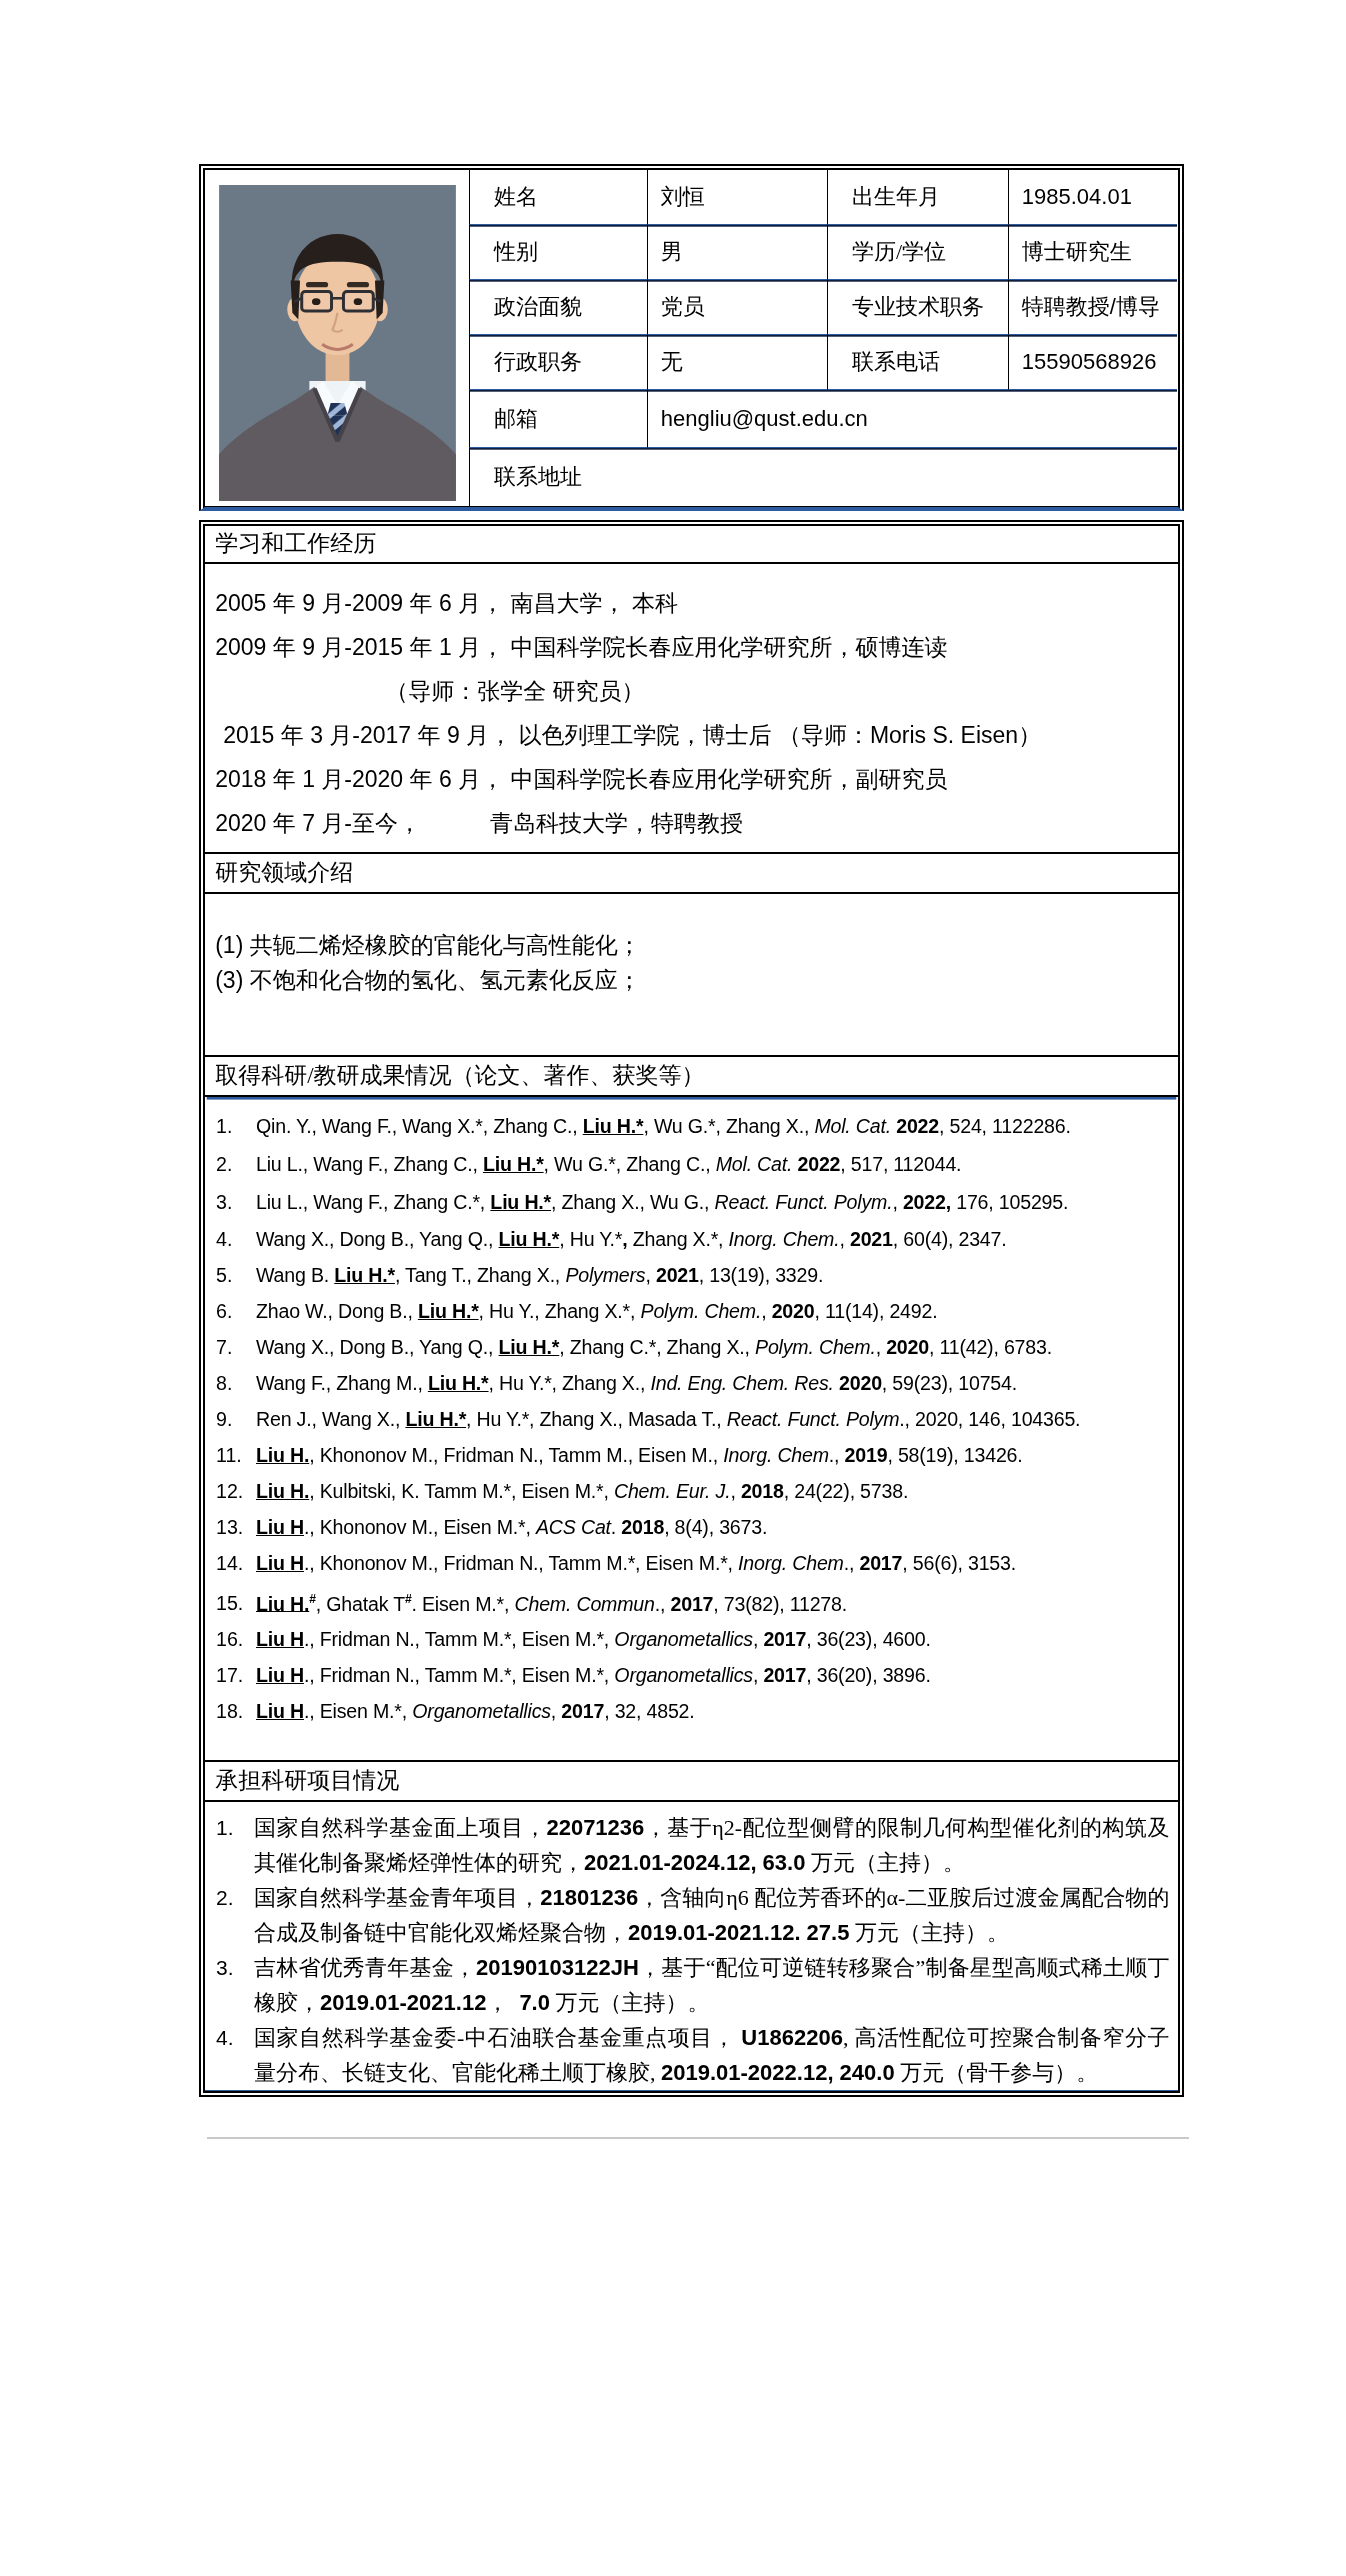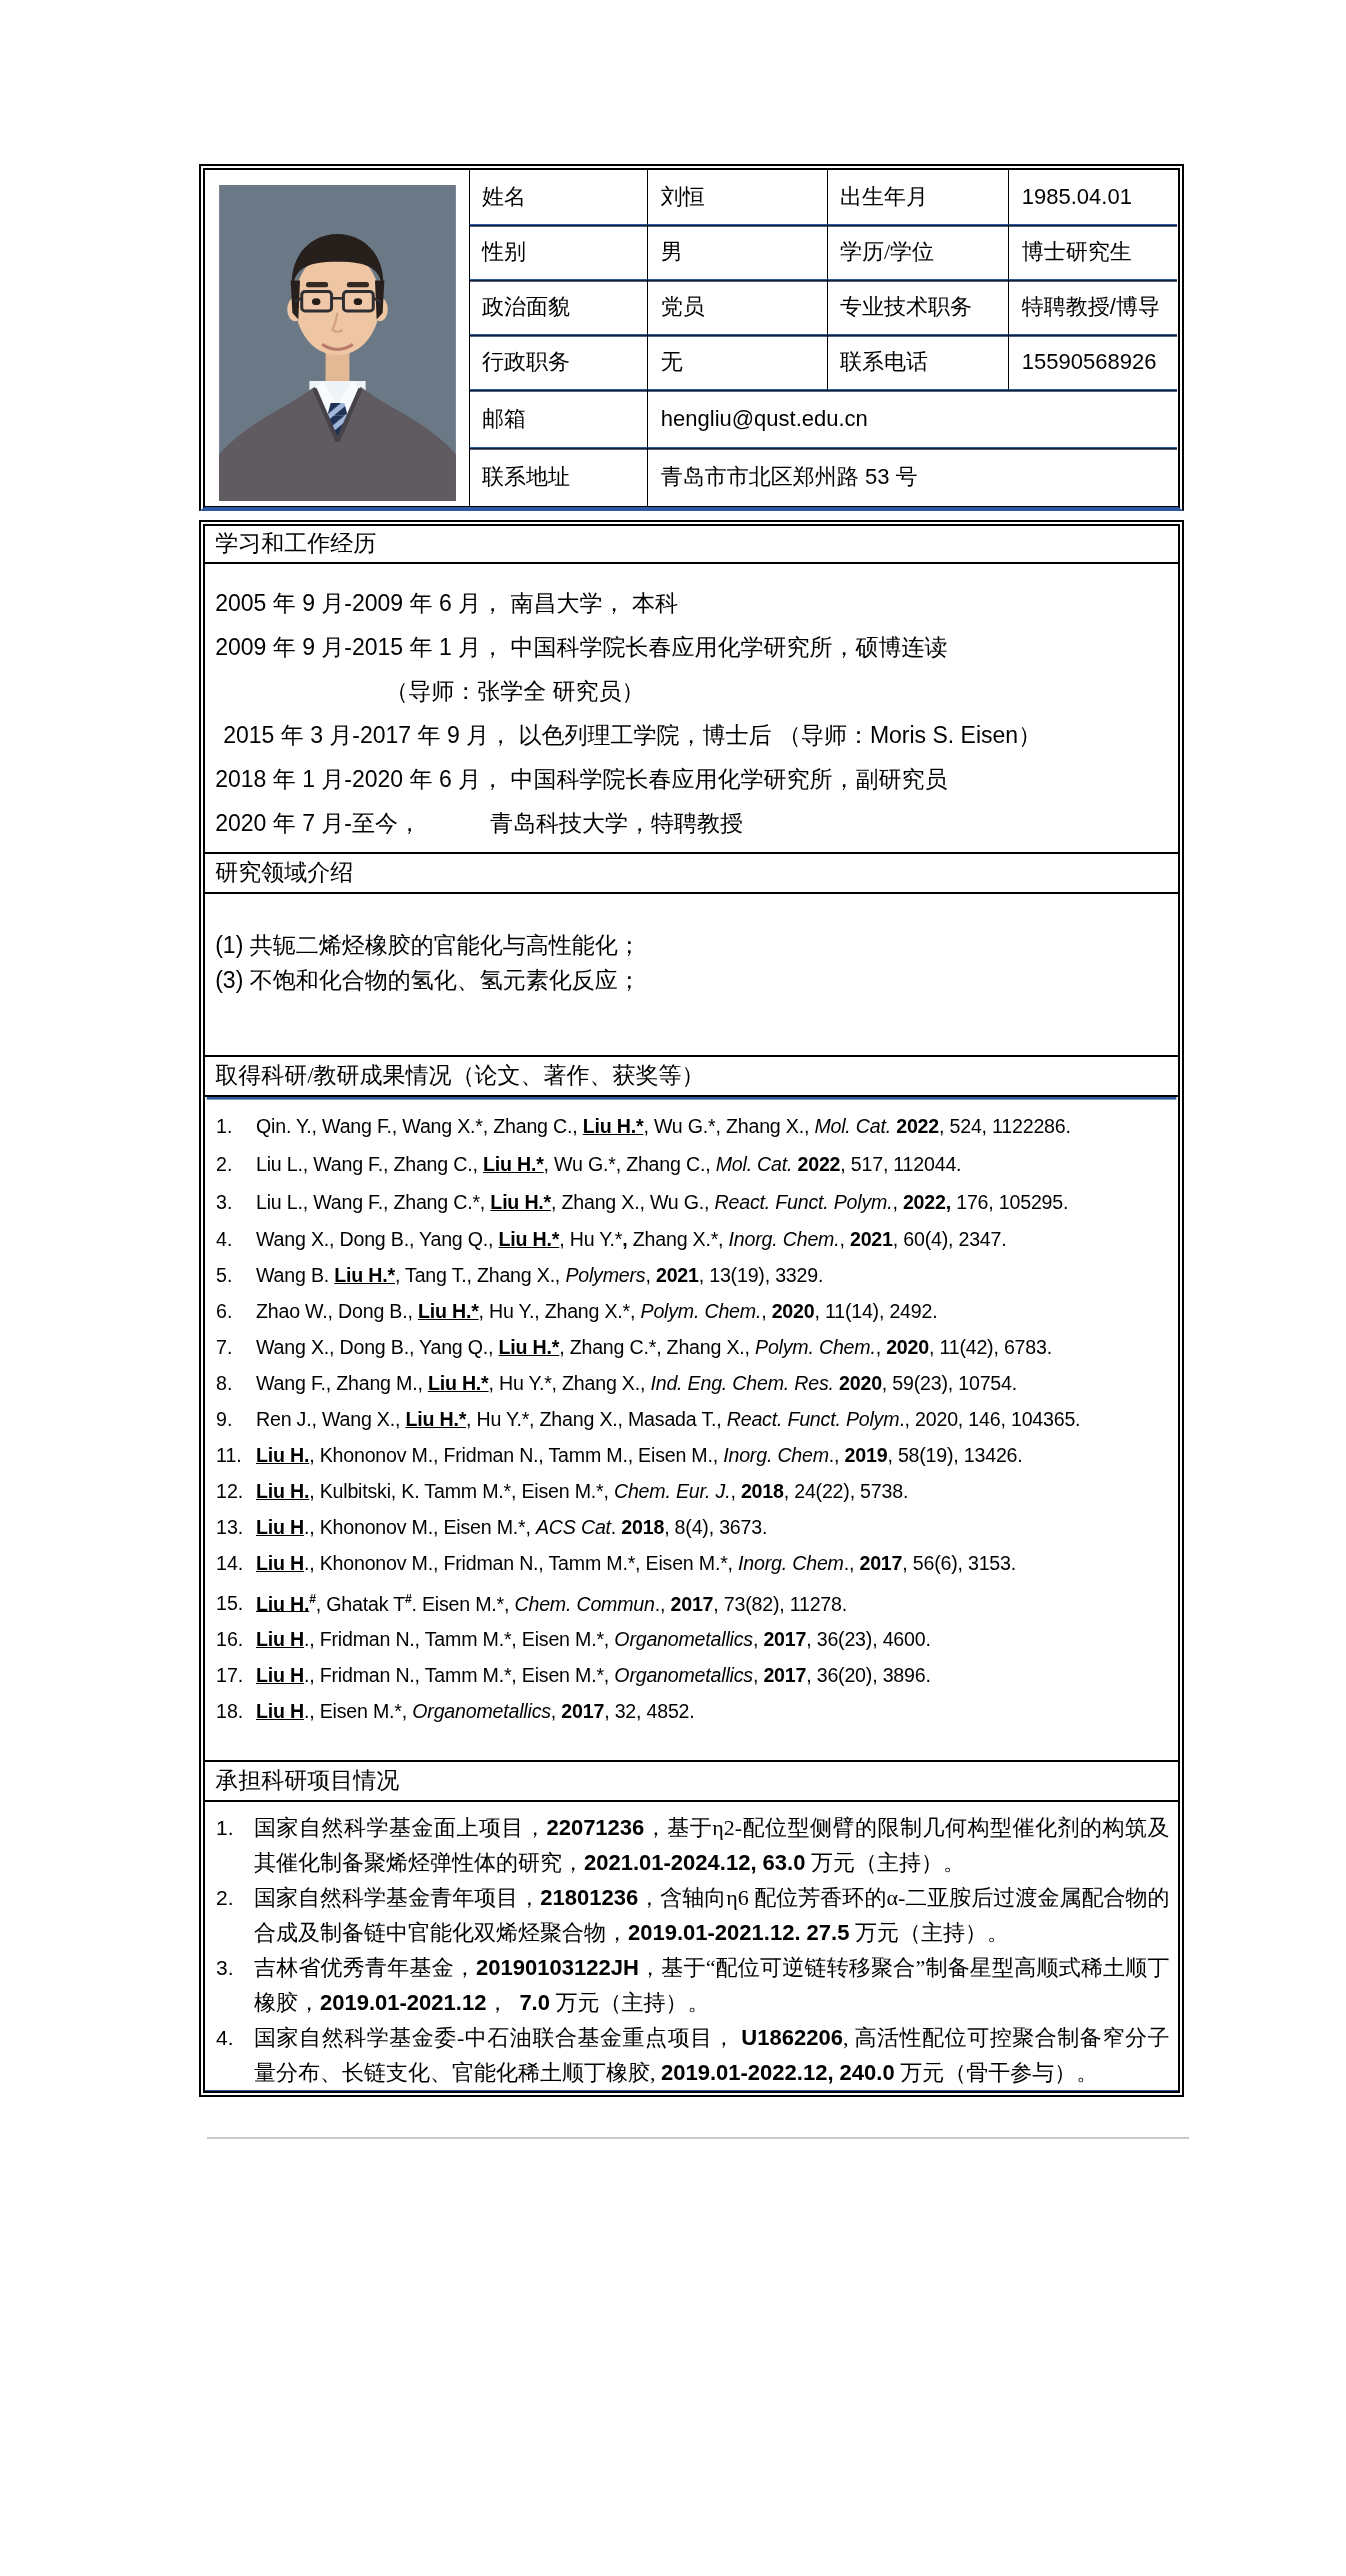--- a/index.html
+++ b/index.html
@@ -9,21 +9,21 @@
 
   
   .table1{box-sizing:border-box;width:985px;border:6.8px double #000;
           border-bottom:4.3px solid var(--accent,#2E5B9F);}
   .info-grid{display:grid;grid-template-columns:264px 178px 180px 181px 169px;
              grid-template-rows:55px 55px 55px 55px 58px 58px;
              border-bottom:1.7px solid #000;}
   .cell{box-sizing:border-box;display:flex;align-items:center;overflow:hidden;}
   .cell.vline{border-left:1.7px solid #000;}
   .cell.sep{border-bottom:1.7px solid var(--accent,#2E5B9F);box-shadow:0 1.7px 0 0 #0e1e3c;}
-  .lab{padding-left:12px;font-size:22px;font-family:Liberation Serif, serif;}
+  .lab{padding-left:24px;font-size:22px;font-family:Liberation Serif, serif;}
   .val{padding-left:12.8px;font-size:22px;}
   .photo-cell{grid-row:1/7;grid-column:1;display:flex;justify-content:center;
               align-items:flex-start;padding-top:14.5px;}
 
   
   .ph-bg{fill:var(--ph-bg,#6b7987);}
   .ph-skin{fill:var(--ph-skin,#eec6a4);}
   .ph-skin2{fill:#e3b894;}
   .ph-hair{fill:var(--ph-hair,#261f1c);}
   .ph-shirt{fill:var(--ph-shirt,#eef3f8);}
@@ -133,21 +133,20 @@
           <div class="cell vline sep val">党员</div>
           <div class="cell vline sep lab">专业技术职务</div>
           <div class="cell vline sep val">特聘教授/博导</div>
           <div class="cell vline sep lab">行政职务</div>
           <div class="cell vline sep val">无</div>
           <div class="cell vline sep lab">联系电话</div>
           <div class="cell vline sep val">15590568926</div>
           <div class="cell vline lab sep">邮箱</div>
           <div class="cell vline val sep" style="grid-column: 3 / 6;">hengliu@qust.edu.cn</div>
           <div class="cell vline lab">联系地址</div>
-          <div class="cell vline val" style="grid-column: 3 / 6;">青岛市市北区郑州路 53 号</div>
         </div>
     </div>
 
     <div class="table2">
       <div class="sec-h first black-under">学习和工作经历</div>
       <div class="sec-c" id="c-exp">
           <div class="edu-line" style="margin-left: 0px;">2005 年 9 月-2009 年 6 月， 南昌大学， 本科</div>
           <div class="edu-line" style="margin-left: 0px;">2009 年 9 月-2015 年 1 月， 中国科学院长春应用化学研究所，硕博连读</div>
           <div class="edu-line" style="margin-left: 170px;">（导师：张学全 研究员）</div>
           <div class="edu-line" style="margin-left: 8px;">2015 年 3 月-2017 年 9 月， 以色列理工学院，博士后 （导师：Moris S. Eisen）</div>

